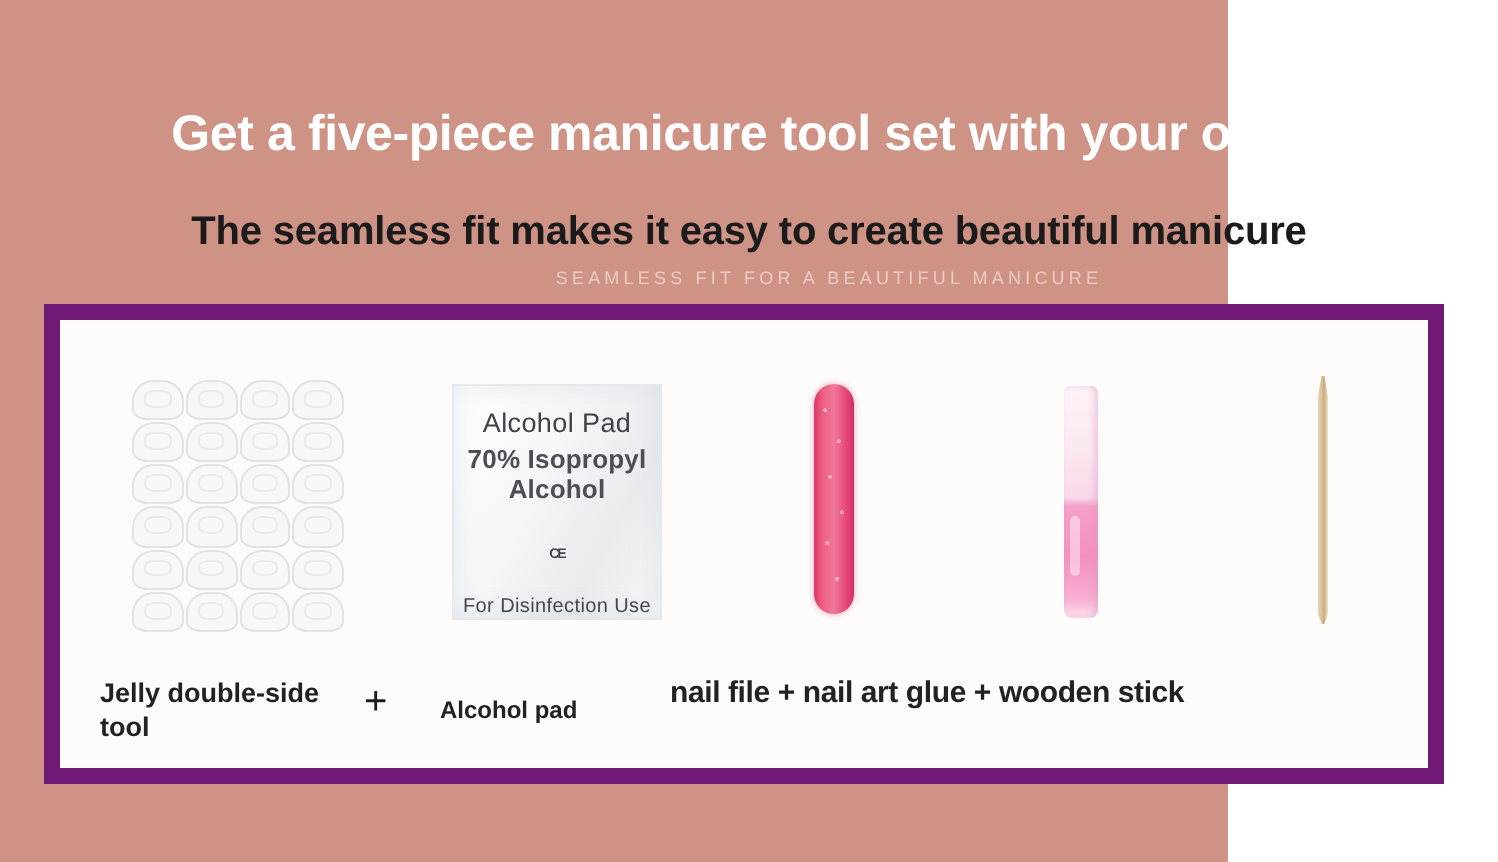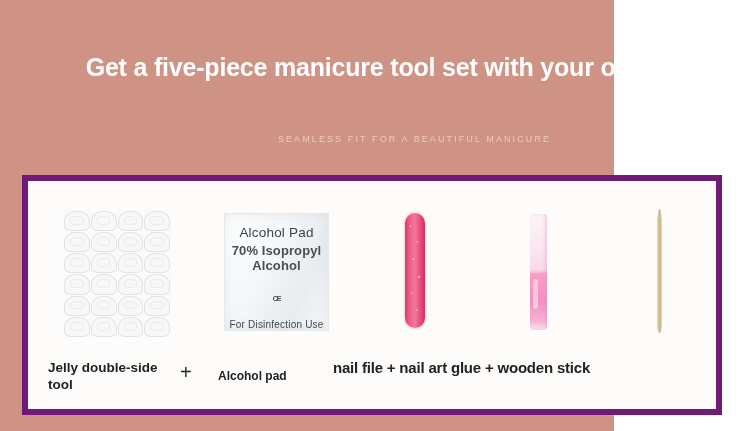--- a/index.html
+++ b/index.html
@@ -60,24 +60,24 @@
     line-height: 12px;
     white-space: nowrap;
     opacity: .85;
     padding-left: 40px;
   }
 
   
   #card {
     position: absolute;
     left: 22px;
-    top: 175px;
+    top: 152px;
     width: 700px;
     height: 240px;
-    border: 6px solid #701a75;
+    border: 8px solid #701a75;
     background: #ffffff;
     box-sizing: border-box;
   }
   #card-inner {
     position: absolute;
     inset: 0;
     background: #fdfcfa;
   }
 
   .product-row {
@@ -277,20 +277,21 @@
     white-space: nowrap;
   }
 </style>
 </head>
 <body>
 
 <div id="banner">
 
   <div class="headline">Get a five-piece manicure tool set with your order</div>
 
+  <div class="subheadline">The seamless fit makes it easy to create beautiful manicure</div>
 
   <div class="microline">SEAMLESS FIT FOR A BEAUTIFUL MANICURE</div>
 
   <div id="card">
     <div id="card-inner">
 
       <div class="product-row">
 
         <div class="slot slot-1">
           <div class="tape-sheet">

